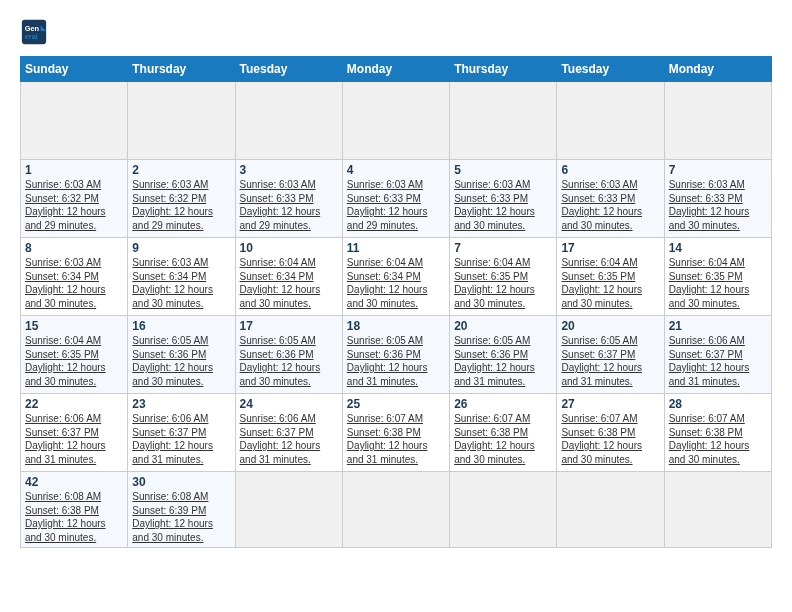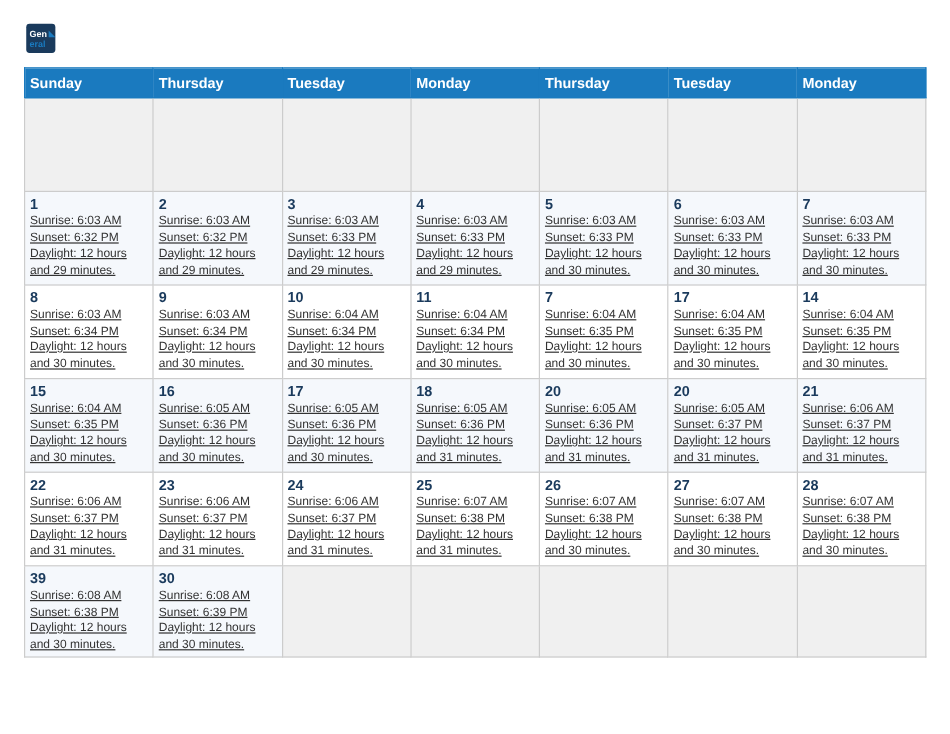--- a/index.html
+++ b/index.html
@@ -343,21 +343,21 @@
           <td>
             <span class="day-num">28</span>
             <div class="day-info" style="white-space: pre-line;">Sunrise: 6:07 AM
 Sunset: 6:38 PM
 Daylight: 12 hours
 and 30 minutes.</div>
           </td>
         </tr>
         <tr class="last-row">
           <td>
-            <span class="day-num">39</span>
+            <span class="day-num">42</span>
             <div class="day-info" style="white-space: pre-line;">Sunrise: 6:08 AM
 Sunset: 6:38 PM
 Daylight: 12 hours
 and 30 minutes.</div>
           </td>
           <td>
             <span class="day-num">30</span>
             <div class="day-info" style="white-space: pre-line;">Sunrise: 6:08 AM
 Sunset: 6:39 PM
 Daylight: 12 hours

